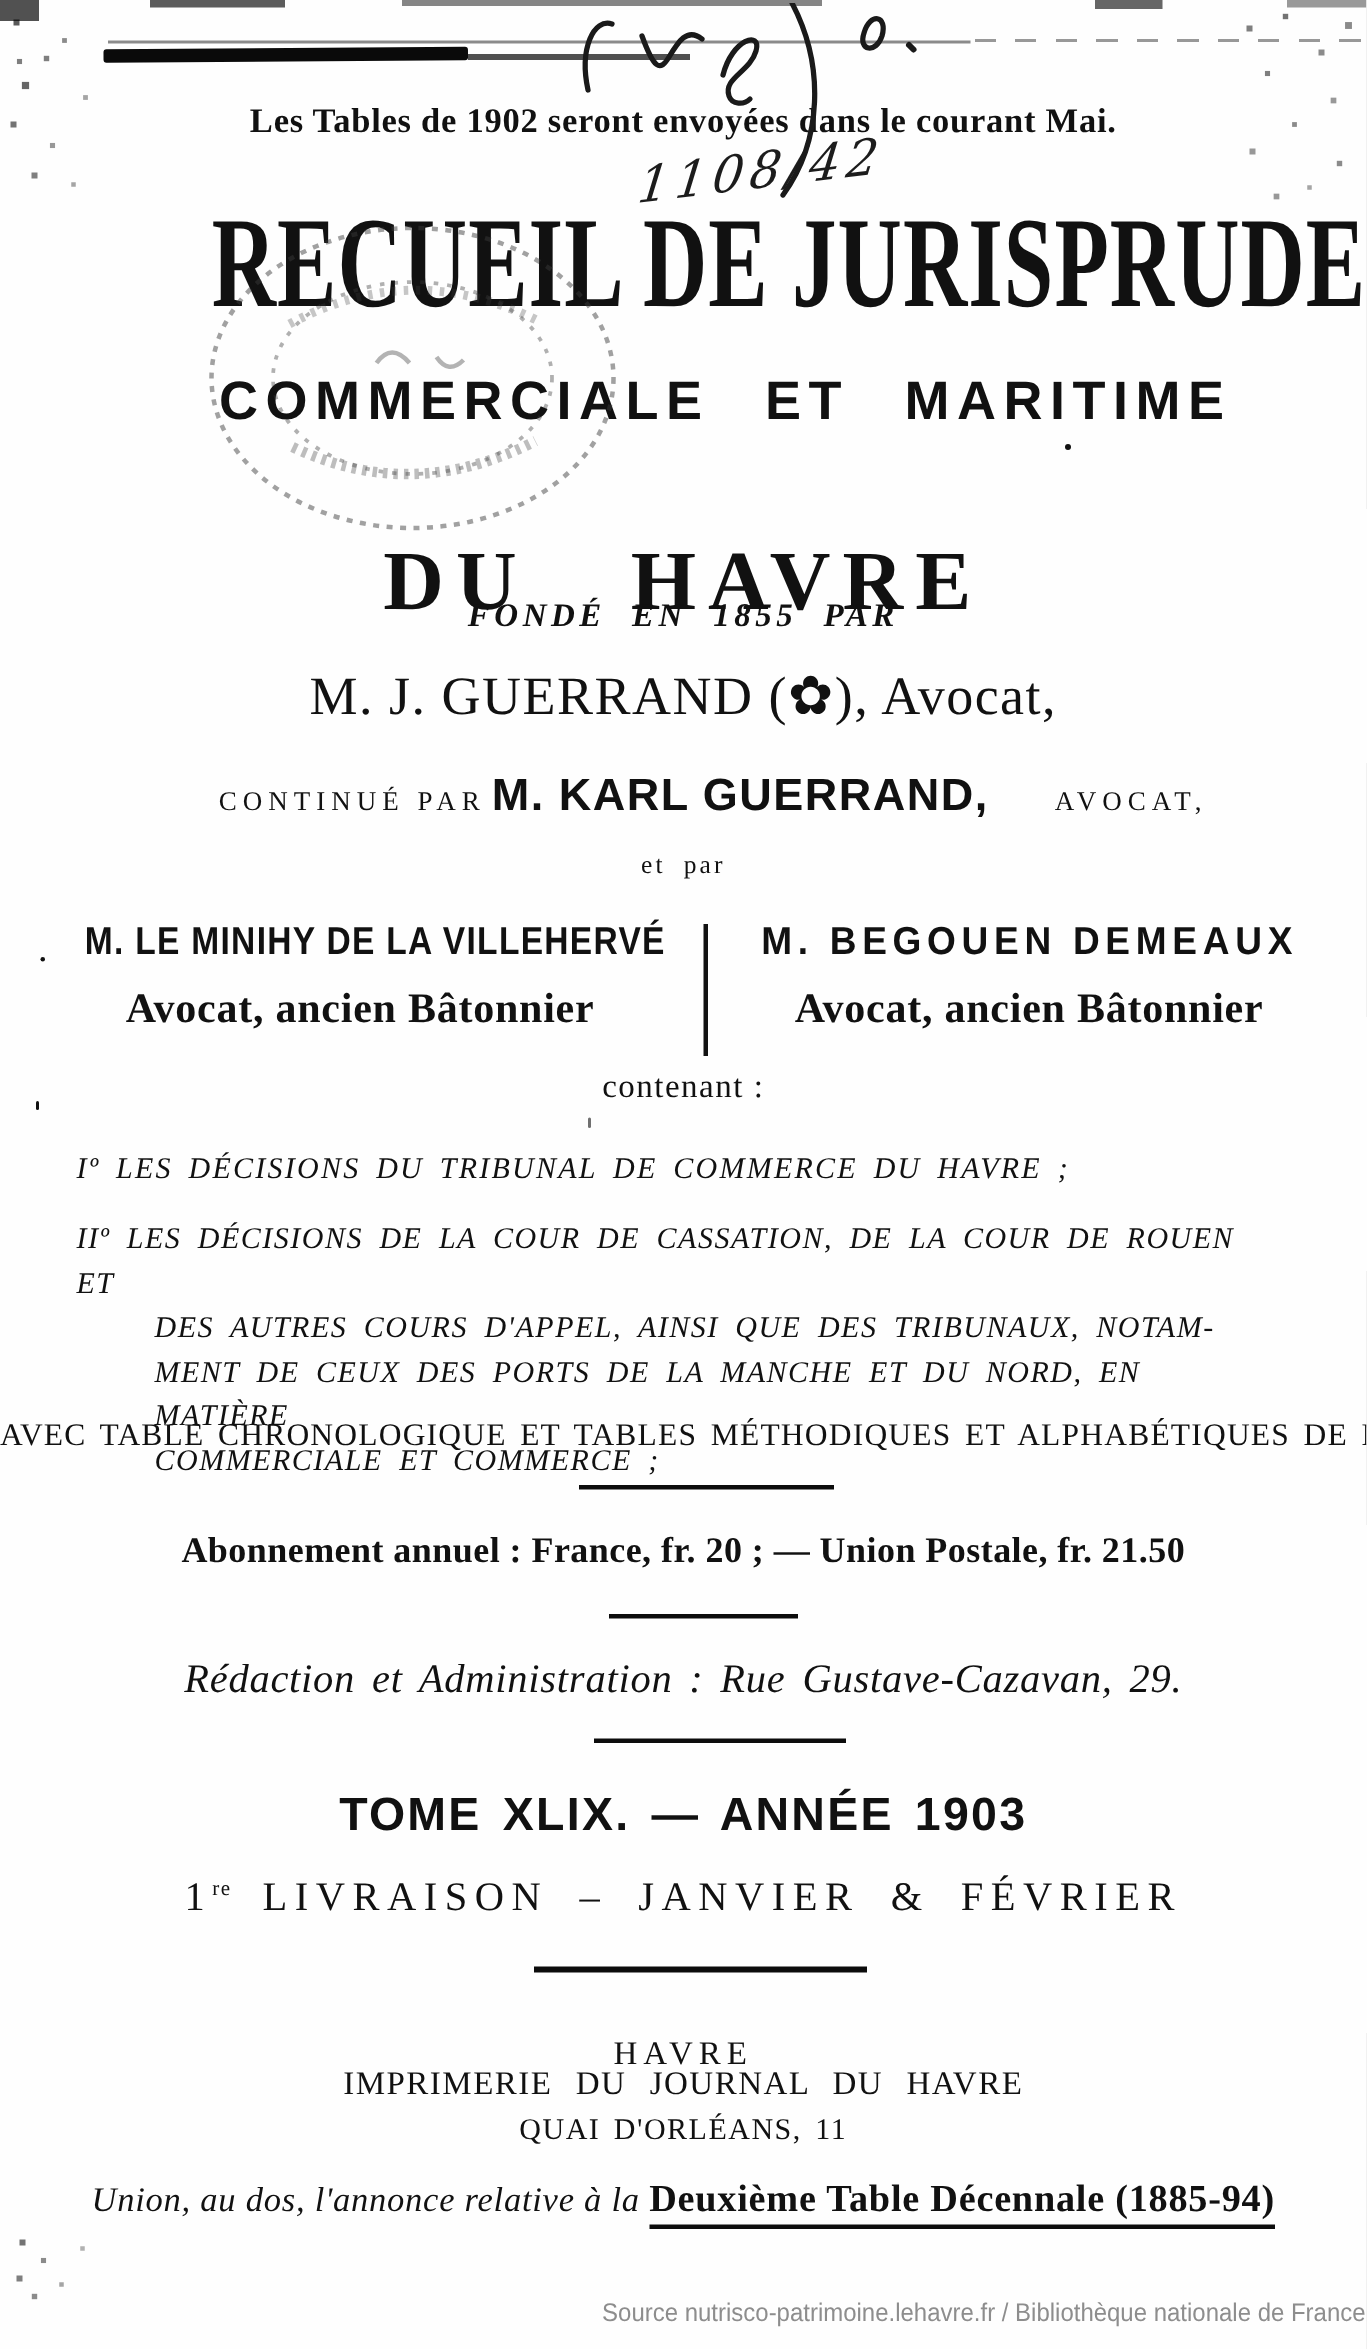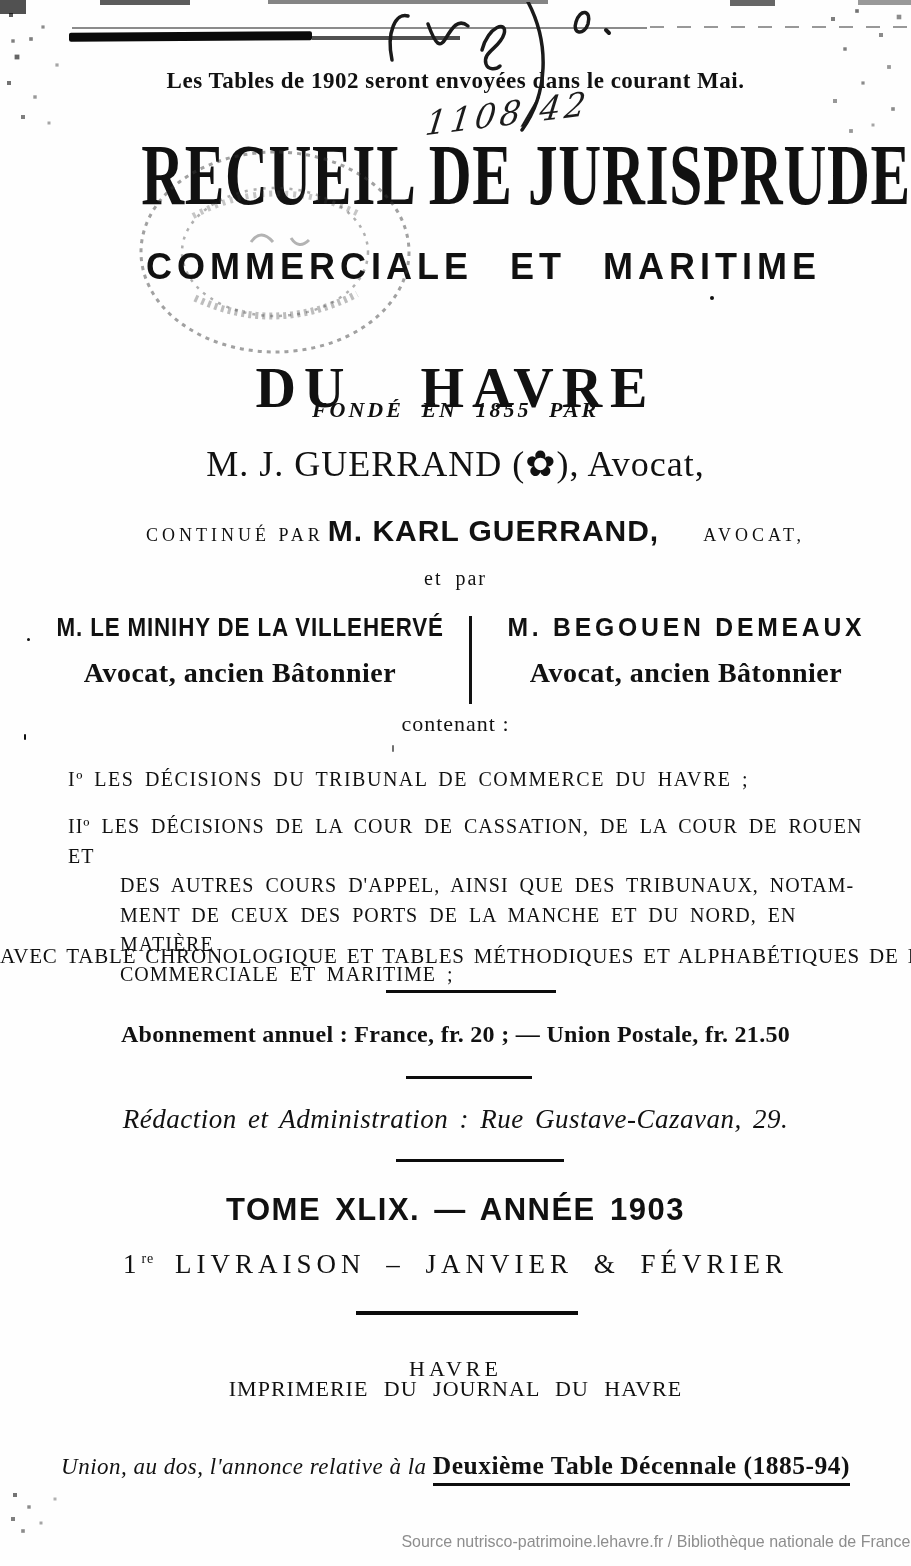--- a/index.html
+++ b/index.html
@@ -51,35 +51,35 @@
   .title2{
     top:246px;font-family:"Liberation Sans", sans-serif;font-weight:bold;
     font-size:36px;letter-spacing:5px;word-spacing:22px;padding-left:28px;
   }
   .title3{top:356px;font-weight:bold;font-size:56px;letter-spacing:8px;word-spacing:46px;}
   .founded{top:397px;font-style:italic;font-weight:bold;font-size:22px;letter-spacing:3px;word-spacing:9px;}
   .founder{top:443px;font-size:36px;letter-spacing:1px;}
   .continued{top:514px;}
   .continued .sc{font-size:18px;letter-spacing:4px;margin-left:40px;}
   .continued .nm{font-family:"Liberation Sans", sans-serif;font-weight:bold;font-size:30px;letter-spacing:1px;}
-  .etpar{top:567px;font-size:20px;letter-spacing:2px;word-spacing:6px;}
+  .etpar{top:567px;font-size:17px;letter-spacing:2px;word-spacing:6px;}
 
   .editors{top:612px;left:0;width:911px;display:flex;justify-content:center;align-items:flex-start;}
   .editor{text-align:center;}
   .editor.left{width:430px;}
   .editor.right{width:400px;}
   .editor .name{font-family:"Liberation Sans", sans-serif;font-weight:bold;font-size:26px;white-space:nowrap;display:inline-block;}
   .editor.left .name{transform:scaleX(.86);transform-origin:center;letter-spacing:1px;}
   .editor.right .name{transform:scaleX(.95);transform-origin:center;letter-spacing:4px;}
   .editor .sub{font-weight:bold;font-size:28px;margin-top:14px;letter-spacing:.5px;}
   .divider{width:3px;height:88px;background:#121212;margin:4px 14px 0 14px;}
 
   .containing{top:711px;font-size:22px;letter-spacing:1px;}
 
-  .contents{left:68px;width:806px;}
+  .contents{left:51px;width:806px;font-style:italic;}
   .item1{top:768px;font-size:20px;letter-spacing:1.5px;word-spacing:4px;}
   .item2{top:812px;font-size:20px;line-height:29.5px;letter-spacing:1px;word-spacing:5px;}
   .item2 .cont{margin-left:52px;}
   .tables-note{top:944px;font-size:21px;letter-spacing:.8px;word-spacing:3px;}
 
   .rule{background:#0c0c0c;height:3px;}
   .rule1{top:990px;left:386px;width:170px;}
   .rule2{top:1076px;left:406px;width:126px;}
   .rule3{top:1159px;left:396px;width:168px;}
   .rule4{top:1311px;left:356px;width:222px;height:4px;}
@@ -182,39 +182,40 @@
     </div>
   </div>
 
   <div class="abs c containing">contenant :</div>
 
   <div class="abs contents item1">Iº LES DÉCISIONS DU TRIBUNAL DE COMMERCE DU HAVRE ;</div>
   <div class="abs contents item2">
     <div>IIº LES DÉCISIONS DE LA COUR DE CASSATION, DE LA COUR DE ROUEN ET</div>
     <div class="cont">DES AUTRES COURS D'APPEL, AINSI QUE DES TRIBUNAUX, NOTAM-</div>
     <div class="cont">MENT DE CEUX DES PORTS DE LA MANCHE ET DU NORD, EN MATIÈRE</div>
-    <div class="cont">COMMERCIALE ET MARITIME ;</div>
+    <div class="cont">COMMERCIALE ET COMMERCE ;</div>
   </div>
   <div class="abs c tables-note">AVEC TABLE CHRONOLOGIQUE ET TABLES MÉTHODIQUES ET ALPHABÉTIQUES DE MATIÈRES.</div>
 
   <div class="abs rule rule1"></div>
   <div class="abs c subscription">Abonnement annuel : France, fr. 20 ; — Union Postale, fr. 21.50</div>
   <div class="abs rule rule2"></div>
   <div class="abs c admin">Rédaction et Administration : Rue Gustave-Cazavan, 29.</div>
   <div class="abs rule rule3"></div>
 
   <div class="abs c tome">TOME XLIX. — ANNÉE 1903</div>
   <div class="abs c livraison">
     <span>1</span><sup>re</sup>
     <span>LIVRAISON  –  JANVIER &amp; FÉVRIER</span>
   </div>
   <div class="abs rule rule4"></div>
 
   <div class="abs c havre">HAVRE</div>
   <div class="abs c printer">IMPRIMERIE DU JOURNAL DU HAVRE</div>
+  <div class="abs c address">QUAI D'ORLÉANS, 11</div>
 
   <div class="abs c backnote">
     <span class="lead">Union, au dos, l'annonce relative à la </span>
     <span class="emph">Deuxième Table Décennale (1885-94)</span>
   </div>
 
   <div class="abs watermark">Source nutrisco-patrimoine.lehavre.fr / Bibliothèque nationale de France</div>
 
 </div>
 

